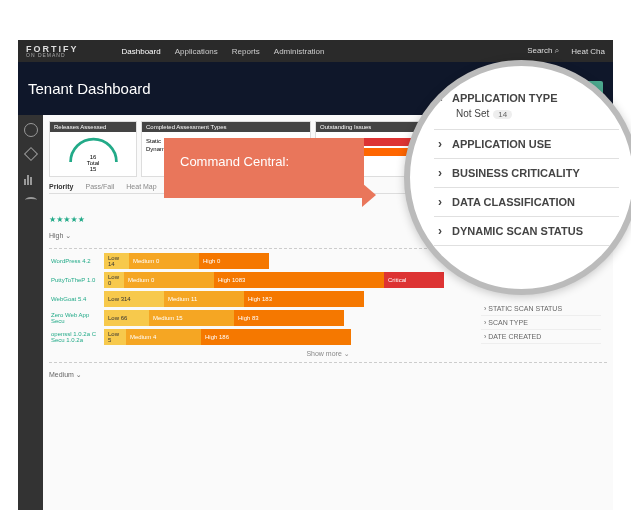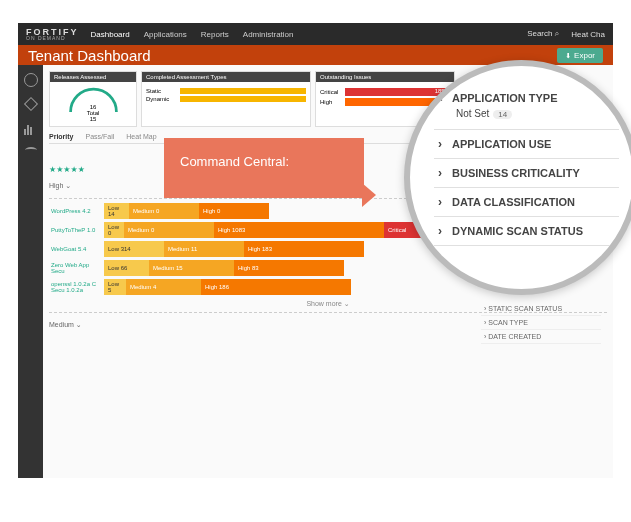--- a/index.html
+++ b/index.html
@@ -1,28 +1,28 @@
 <!DOCTYPE html>
 <html><head>
 <meta charset="utf-8">
 <style>
 * { box-sizing: border-box; margin: 0; padding: 0; }
 body { font-family: Arial, sans-serif; font-size: 10px; background: #fff; width: 631px; height: 522px; overflow: hidden; position: relative; }
 
-.window { position: absolute; top: 23px; left: 18px; width: 595px; height: 470px; background: #fff; overflow: hidden; }
+.window { position: absolute; top: 40px; left: 18px; width: 595px; height: 470px; background: #fff; overflow: hidden; }
 
 .topbar { background: #2a2a2a; height: 22px; display: flex; align-items: center; color: #ddd; padding: 0 8px; font-size: 8px; }
 .logo { letter-spacing: 2px; font-weight: bold; font-size: 9px; }
 .logo-sub { font-size: 5px; letter-spacing: 1px; margin-top: -2px; color: #aaa; }
 .nav { display: flex; gap: 14px; margin-left: 12px; }
 .nav-item { color: #ccc; }
-.nav-item.active { color: #fff; }
+.nav-item.active { color: #fff; margin-left: 31px; }
 .top-right { margin-left: auto; display: flex; gap: 12px; align-items: center; font-size: 8px; }
 
-.subhead { background: #c2410c; height: 20px; display: flex; align-items: center; justify-content: space-between; padding: 0 10px; }
+.subhead { background: #0f172a; height: 53px; display: flex; align-items: center; justify-content: space-between; padding: 0 10px; }
 .page-title { color: #fff; font-size: 15px; font-weight: 300; }
 .export-btn { background: #4caa8f; color: #fff; padding: 3px 8px; font-size: 8px; border-radius: 2px; display: flex; align-items: center; gap: 3px; }
 
 .body-area { display: flex; height: calc(100% - 57px); }
 .sidebar { width: 25px; background: #333; display: flex; flex-direction: column; align-items: center; padding-top: 8px; gap: 12px; }
 .sidebar-icon { width: 14px; height: 14px; border: 1px solid #999; border-radius: 50%; }
 .sidebar-icon.diamond { border-radius: 0; transform: rotate(45deg); width: 10px; height: 10px; }
 .sidebar-icon.bars { border: none; display: flex; gap: 1px; align-items: flex-end; }
 .sidebar-icon.bars span { width: 2px; background: #999; }
 .sidebar-icon.hat { border: none; border-top: 2px solid #999; width: 12px; height: 6px; position: relative; }

